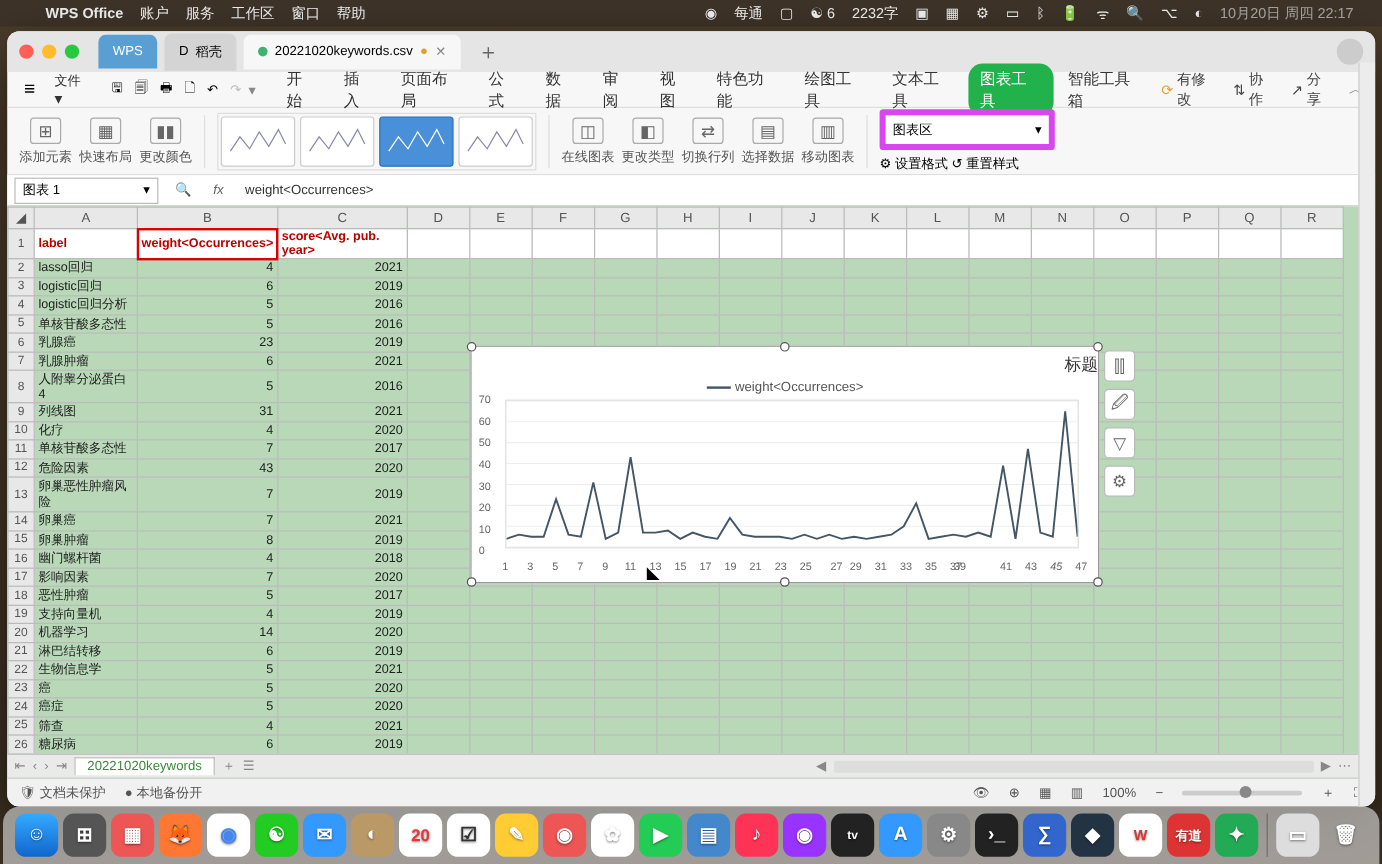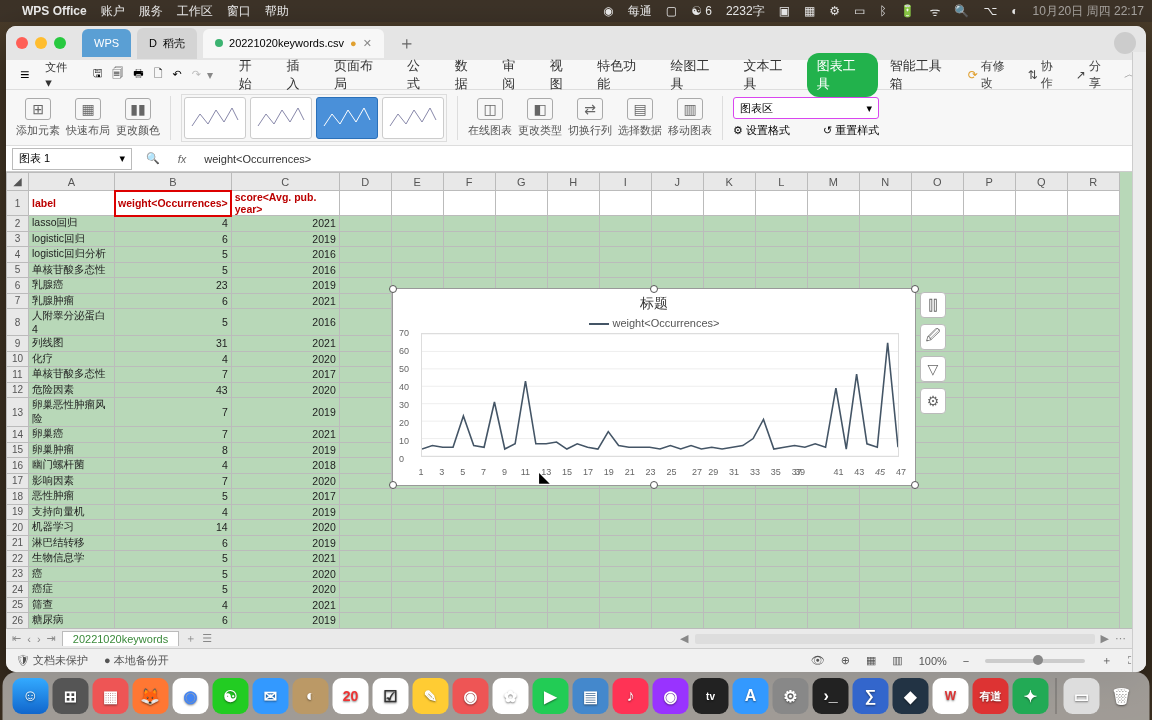--- a/index.html
+++ b/index.html
@@ -1,19 +1,19 @@
 <!DOCTYPE html>
 <html><head>
 <meta charset="utf-8">
 <style>
 *{margin:0;padding:0;box-sizing:border-box;font-family:"PingFang SC","Microsoft YaHei",sans-serif;font-size:11px;-webkit-user-select:none;user-select:none;}
 body{width:1152px;height:720px;overflow:hidden;background:linear-gradient(#4a3c2a,#3a2e20);}
 
 
-.mac-menubar{height:22px;background:rgba(60,50,40,.9);display:flex;align-items:center;color:#eee;padding:0 8px;justify-content:space-between;}
+.mac-menubar{height:22px;background:rgba(60,50,40,.9);display:flex;align-items:center;color:#eee;padding:0 24px;justify-content:space-between;}
 .mac-menubar .left,.mac-menubar .right{display:flex;align-items:center;gap:14px;}
 .mac-menubar .left span,.mac-menubar .right span{font-size:12px;}
 .apple{font-size:15px;}
 
 
 .window{position:absolute;top:26px;left:6px;width:1140px;height:646px;background:#f7f7f7;border-radius:10px;box-shadow:0 15px 40px rgba(0,0,0,.5);display:flex;flex-direction:column;overflow:hidden;}
 .tabbar{height:34px;background:#e5e5e5;display:flex;align-items:center;padding:0 10px;gap:6px;}
 .traffic{display:flex;gap:7px;margin-right:10px;}
 .traffic span{width:12px;height:12px;border-radius:50%;}
 .tl-red{background:#ff5f56;}
@@ -34,21 +34,21 @@
 .rightctl span{font-size:12px;display:flex;align-items:center;gap:3px;}
 .chev{font-size:12px;color:#888;}
 
 
 .ribbon{height:56px;display:flex;align-items:center;gap:6px;padding:0 10px;border-bottom:1px solid #ddd;}
 .rbtn{display:flex;flex-direction:column;align-items:center;gap:3px;color:#555;}
 .rbtn .ic{width:26px;height:22px;border:1px solid #aaa;border-radius:3px;display:flex;align-items:center;justify-content:center;font-size:14px;color:#666;}
 .chart-thumb{width:62px;height:42px;border:1px solid #ccc;border-radius:3px;background:#fff;display:flex;align-items:flex-end;justify-content:center;padding-bottom:6px;cursor:pointer;}
 .chart-thumb.sel{background:#4a90d9;border-color:#2a70b9;}
 .chart-thumb svg{width:50px;height:28px;}
-.rsel{width:146px;height:22px;border:1px solid #d946ef;border-radius:3px;background:#fff;padding:0 6px;display:flex;align-items:center;justify-content:space-between;}
+.rsel{width:146px;height:34px;border:5px solid #d946ef;border-radius:3px;background:#fff;padding:0 6px;display:flex;align-items:center;justify-content:space-between;}
 
 
 .fbar{height:26px;display:flex;align-items:center;border-bottom:1px solid #ccc;background:#fff;}
 .namebox{width:120px;height:22px;border:1px solid #bbb;margin:0 6px;display:flex;align-items:center;justify-content:space-between;padding:0 6px;background:#fff;}
 .fx{padding:0 10px;font-style:italic;color:#666;}
 .magnify{padding:0 8px;}
 .fvalue{flex:1;padding:0 8px;color:#333;}
 
 
 .sheet-wrap{position:relative;flex:1;background:#b8d8b8;overflow:hidden;}
@@ -67,21 +67,21 @@
 
 
 .chart-obj{position:absolute;top:116px;left:386px;width:524px;height:198px;background:#fff;border:1px solid #999;}
 .chart-obj .handle{position:absolute;width:8px;height:8px;background:#fff;border:1px solid #555;border-radius:50%;}
 .h-nw{top:-4px;left:-4px;} .h-n{top:-4px;left:calc(50% - 4px);} .h-ne{top:-4px;right:-4px;}
 .h-sw{bottom:-4px;left:-4px;} .h-s{bottom:-4px;left:calc(50% - 4px);} .h-se{bottom:-4px;right:-4px;}
 
 .side-tools{position:absolute;top:120px;left:914px;display:flex;flex-direction:column;gap:6px;}
 .side-tools .st{width:26px;height:26px;background:#fff;border:1px solid #bbb;border-radius:4px;display:flex;align-items:center;justify-content:center;color:#666;font-size:14px;}
 
-.chart-title{text-align:center;font-size:14px;color:#333;padding-top:6px;}
+.chart-title{text-align:right;font-size:14px;color:#333;padding-top:6px;}
 .chart-legend{text-align:center;font-size:10px;color:#555;padding:4px 0;}
 .chart-legend .ln{display:inline-block;width:20px;height:2px;background:#456;vertical-align:middle;margin-right:4px;}
 .plot{position:absolute;top:44px;left:28px;right:16px;bottom:28px;border:1px solid #ddd;}
 .ylab{position:absolute;left:6px;font-size:9px;color:#666;transform:translateY(-50%);}
 .xlab{position:absolute;bottom:8px;font-size:9px;color:#666;transform:translateX(-50%);}
 .cursor{position:absolute;top:180px;left:146px;font-size:14px;color:#000;}
 
 
 .sheet-tabs{position:absolute;bottom:0;left:0;right:14px;height:20px;background:#eaeaea;display:flex;align-items:center;padding:0 6px;gap:6px;border-top:1px solid #bbb;}
 .sheet-tabs .nav{color:#888;}
@@ -247,21 +247,21 @@
     <div class="rbtn">
         <div class="ic">▥</div>
         <span>移动图表</span>
       </div>
     <div style="width:1px;height:44px;background:#ddd;margin:0 4px;"></div>
     <div style="display:flex;flex-direction:column;gap:4px;">
       <div class="rsel">
           <span>图表区</span>
           <span>▾</span>
         </div>
-      <div style="display:flex;gap:33px;">
+      <div style="display:flex;gap:3px;">
         <span>⚙ <span>设置格式</span></span>
         <span>↺ <span>重置样式</span></span>
       </div>
     </div>
   </div>
 
   <div class="fbar">
     <div class="namebox">
         <span>图表 1</span>
         <span>▾</span>

